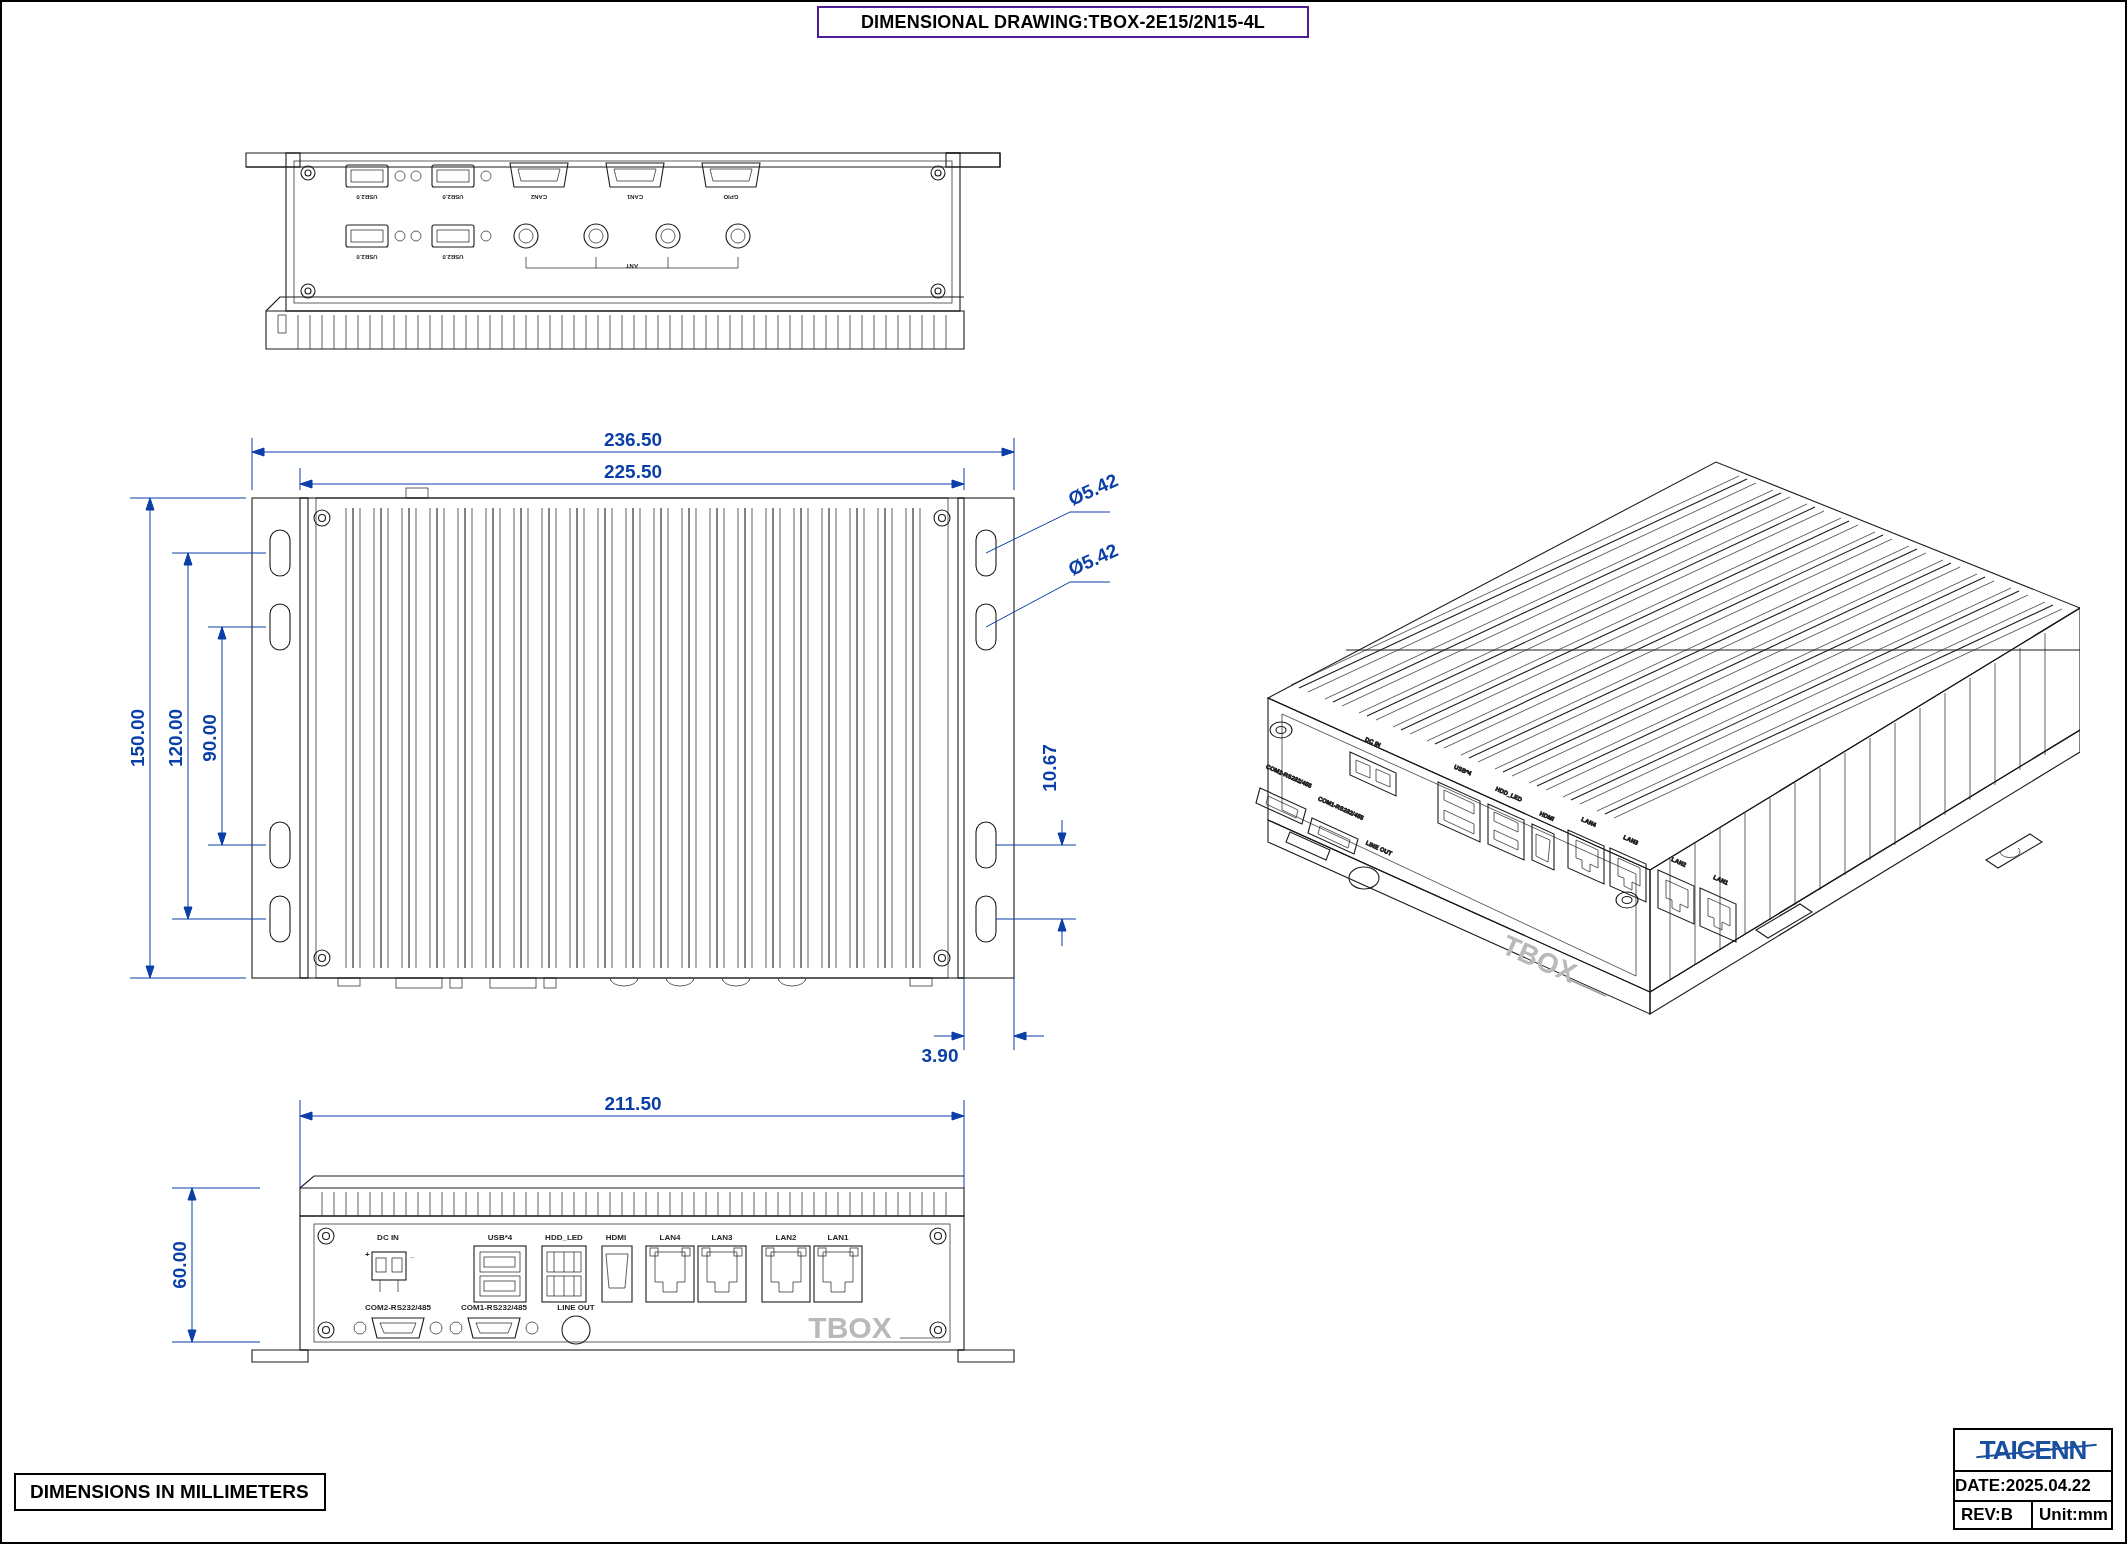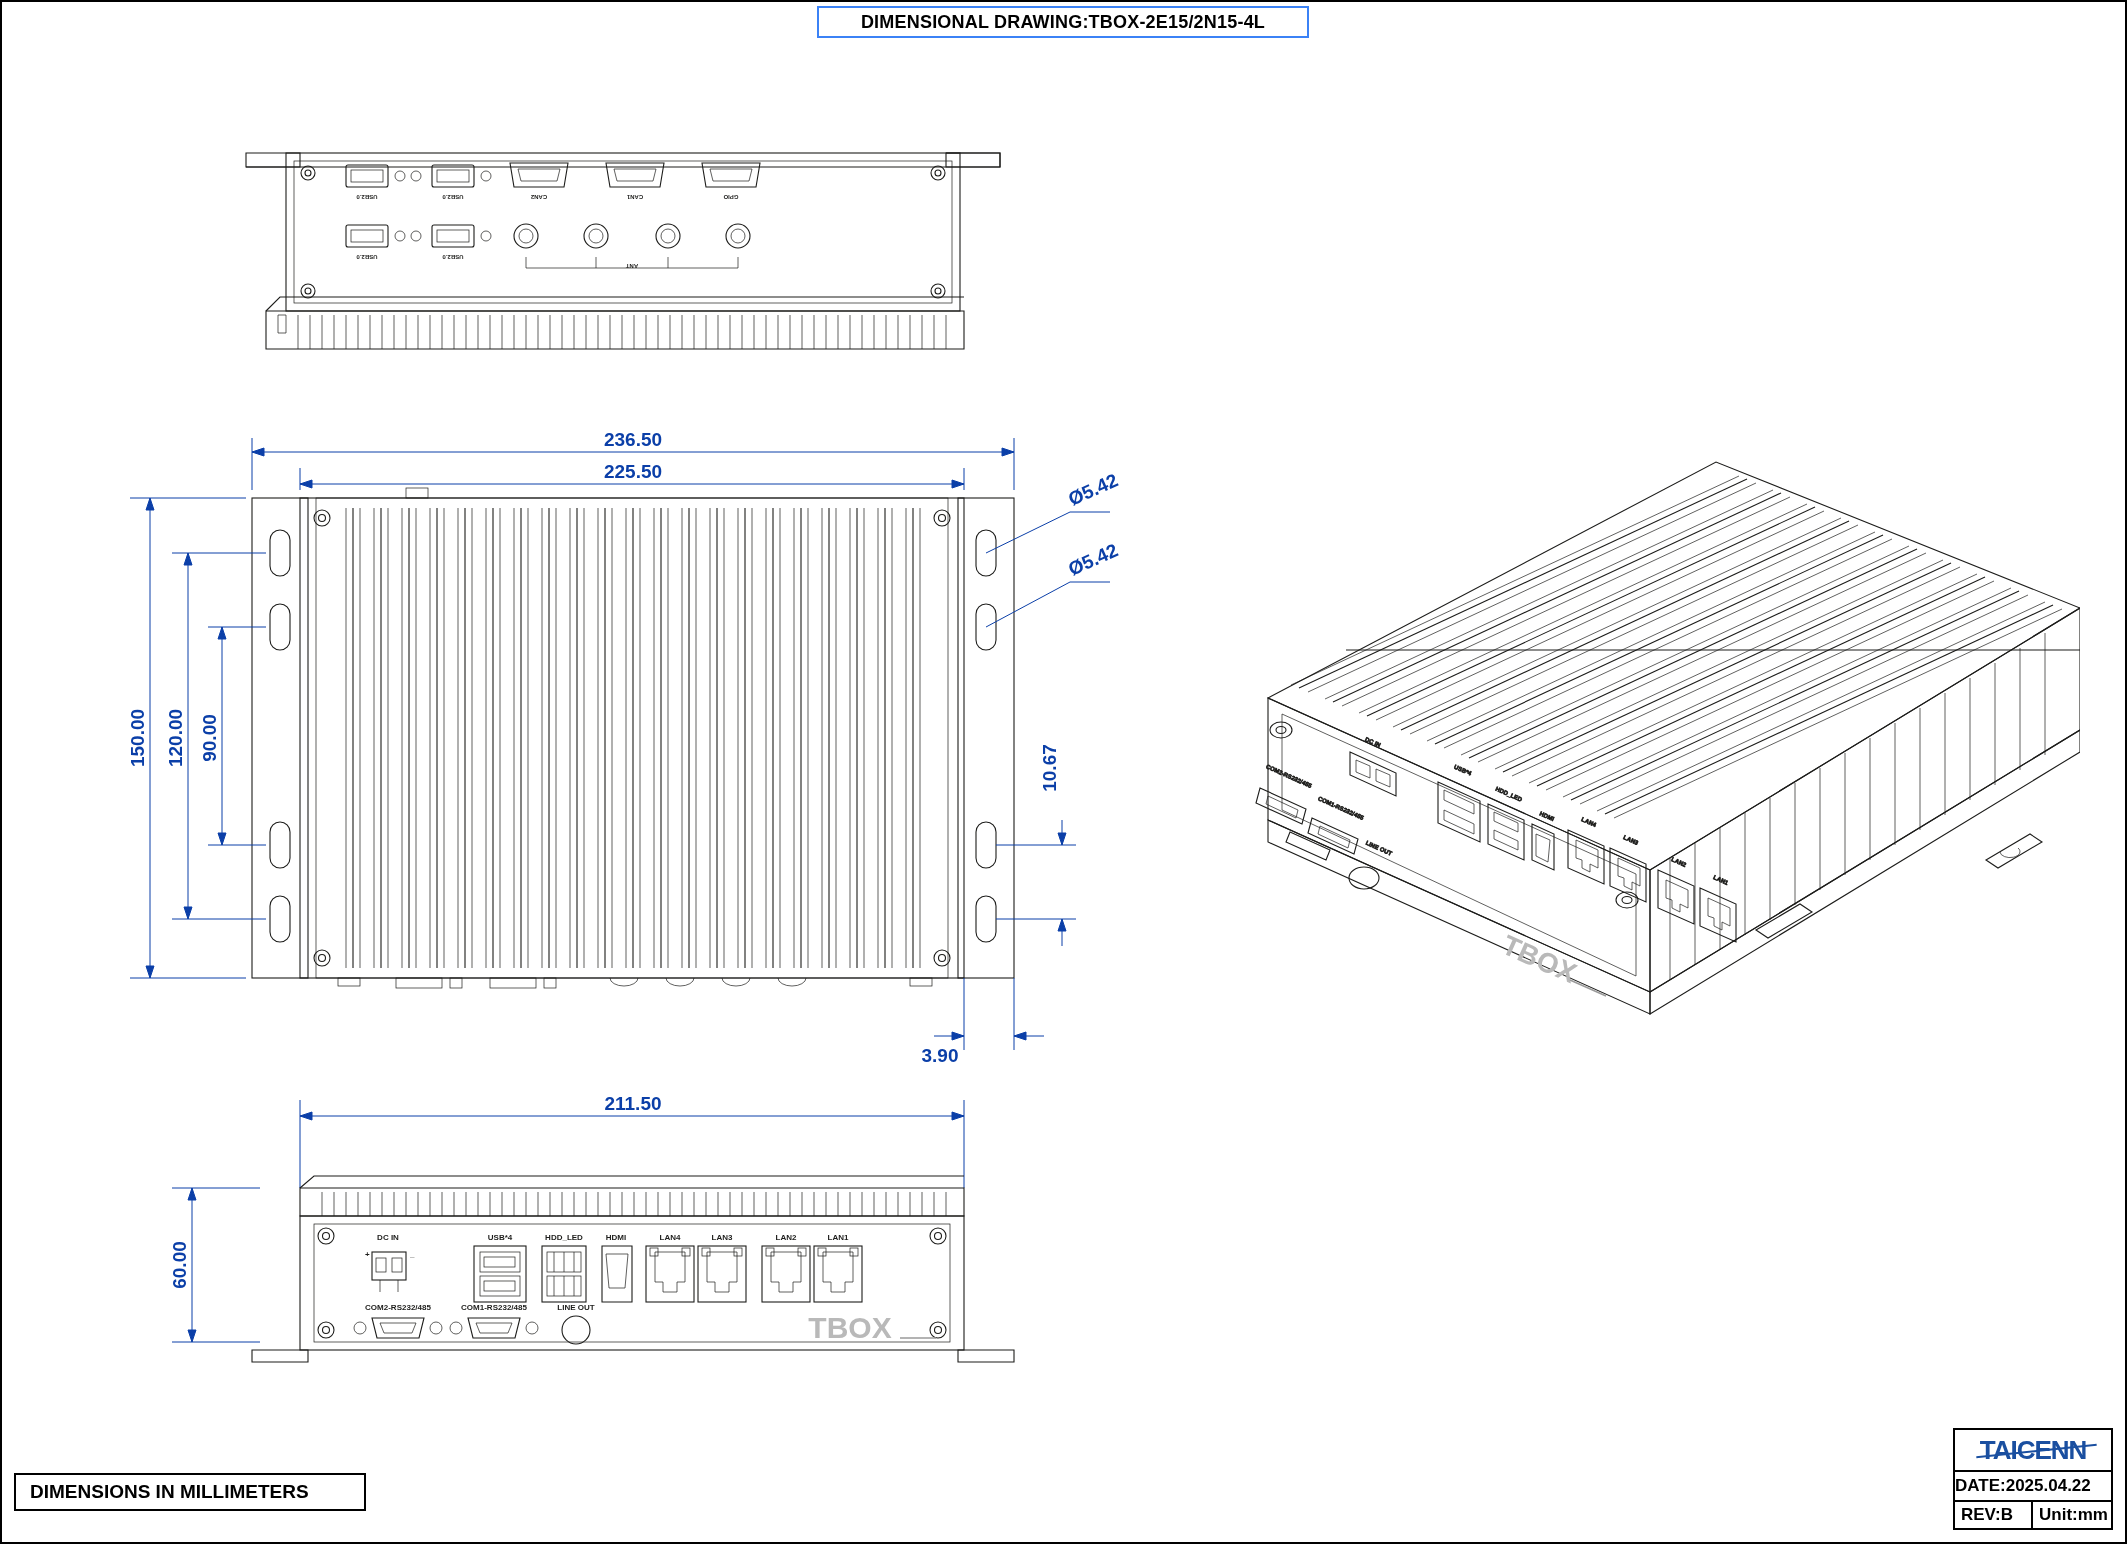--- a/index.html
+++ b/index.html
@@ -9,28 +9,28 @@
     font-family:"Liberation Sans", sans-serif;
     color:#000;
     position:relative;
     overflow:hidden;
   }
   .frame{position:absolute;inset:0;border:2px solid #000;box-sizing:border-box;}
 
   
   .title-box{
     position:absolute;left:817px;top:6px;width:492px;height:32px;
-    border:2px solid #3b82f6;box-sizing:border-box;
+    border:2px solid #4c1d95;box-sizing:border-box;
     display:flex;align-items:center;justify-content:center;
     font-size:18px;font-weight:bold;letter-spacing:.2px;
   }
 
   
   .note-box{
-    position:absolute;left:14px;top:1473px;width:352px;height:38px;
+    position:absolute;left:14px;top:1473px;width:312px;height:38px;
     border:2px solid #000;box-sizing:border-box;
     display:flex;align-items:center;padding-left:14px;
     font-size:19px;font-weight:bold;
   }
 
   
   .tb{position:absolute;right:14px;bottom:14px;width:160px;}
   .tb-row{border:2px solid #000;border-bottom:none;box-sizing:border-box;display:flex;}
   .tb-row:last-child{border-bottom:2px solid #000;}
   .tb-logo{height:42px;display:flex;align-items:center;justify-content:center;background:#fff;}

